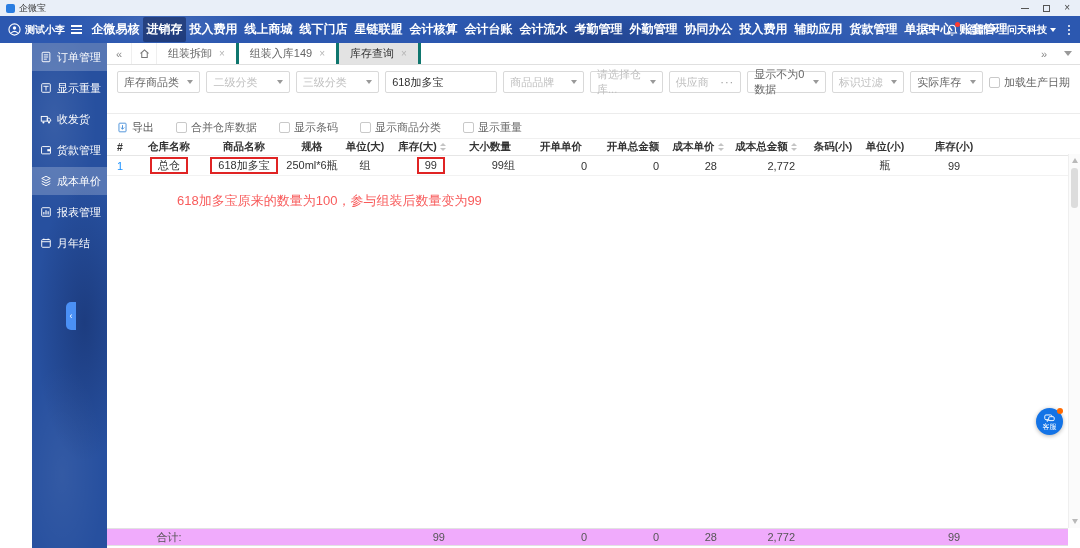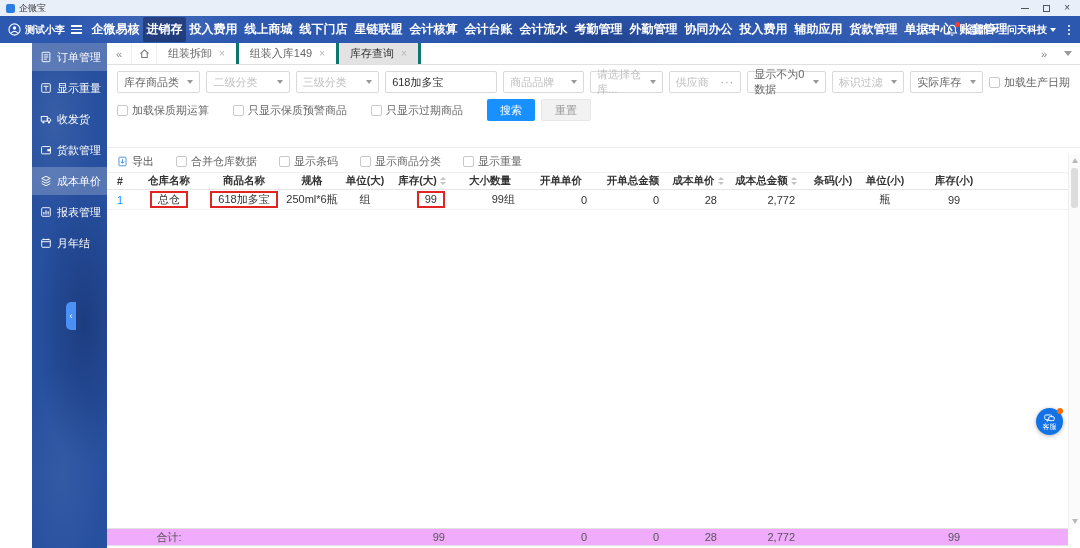--- a/index.html
+++ b/index.html
@@ -321,36 +321,20 @@
               <span class="ctl-caret"></span>
             </div>
           <div class="ctl" style="width:85px">
               <span>实际库存</span>
               <span class="ctl-caret"></span>
             </div>
           <label class="cbx">
               <span class="cb"></span>
               <span>加载生产日期</span>
             </label>
-        </div>
-        <div class="frow2">
-          <label class="cbx" style="margin-right:24px">
-              <span class="cb"></span>
-              <span>加载保质期运算</span>
-            </label>
-          <label class="cbx" style="margin-right:24px">
-              <span class="cb"></span>
-              <span>只显示保质预警商品</span>
-            </label>
-          <label class="cbx">
-              <span class="cb"></span>
-              <span>只显示过期商品</span>
-            </label>
-          <button class="btn btn-search">搜索</button>
-          <button class="btn btn-reset">重置</button>
         </div>
       </div>
 
       <div class="toolbar">
         <span class="export-btn">
           <svg width="11" height="11" viewBox="0 0 14 14">
               <rect x="2.5" y="1.5" width="9" height="11" rx="1" fill="none" stroke="#4a90d9" stroke-width="1.2"></rect>
               <line x1="7" y1="4" x2="7" y2="9" stroke="#4a90d9" stroke-width="1.2"></line>
               <path d="M4.8 7 7 9.2 9.2 7" fill="none" stroke="#4a90d9" stroke-width="1.2"></path>
             </svg>
@@ -434,20 +418,21 @@
             <td class="num">28</td>
             <td class="num">2,772</td>
             <td></td>
             <td>瓶</td>
             <td>99</td>
             <td></td>
           </tr>
         </tbody>
       </table>
 
+      <div class="annotation">618加多宝原来的数量为100，参与组装后数量变为99</div>
 
       <div class="totalbar">
         <table>
           <colgroup>
               <col class="c0">
               <col class="c1">
               <col class="c2">
               <col class="c3">
               <col class="c4">
               <col class="c5">

